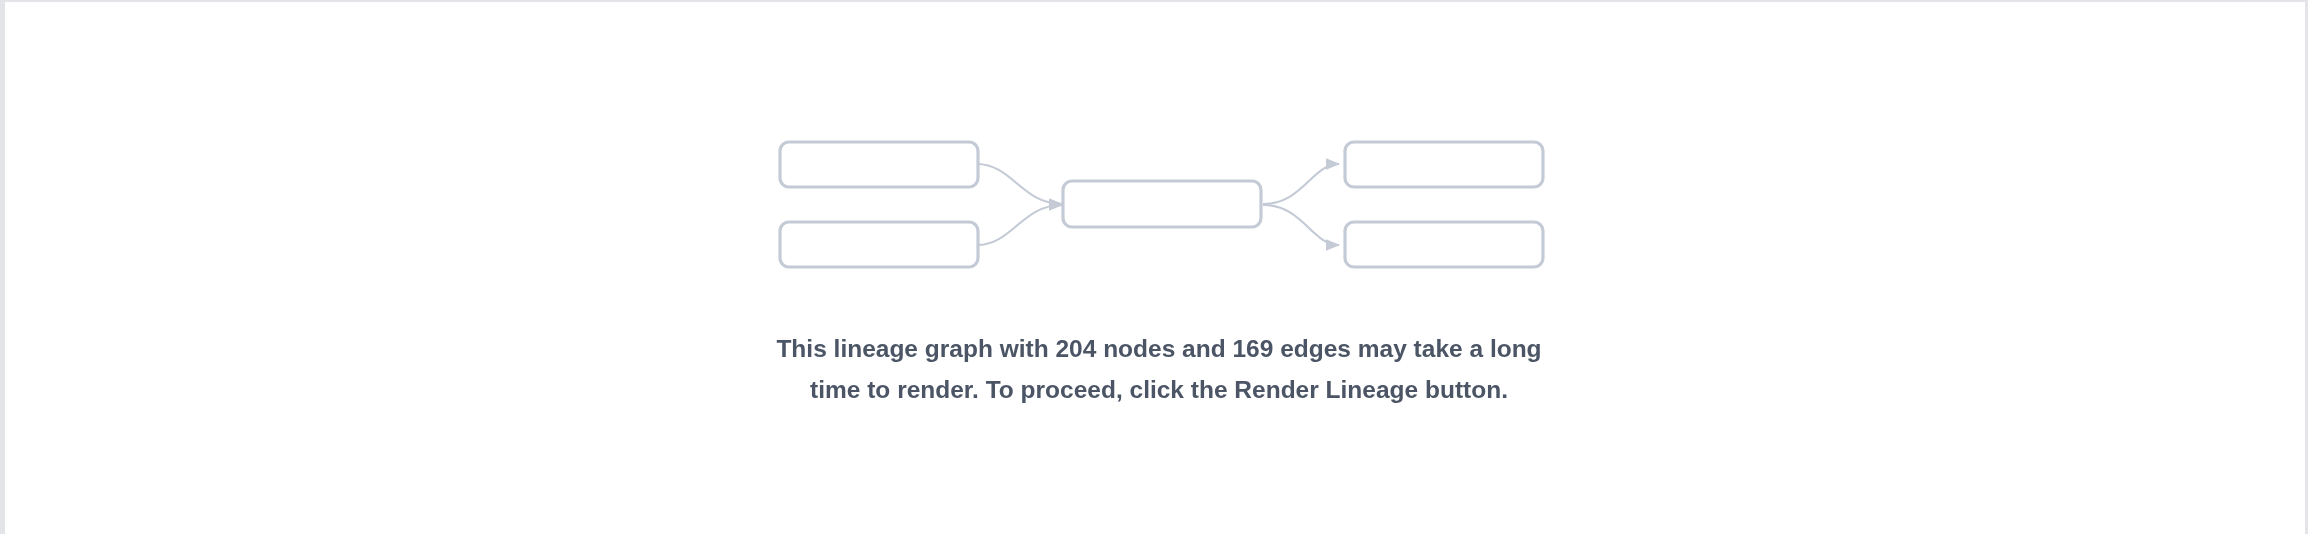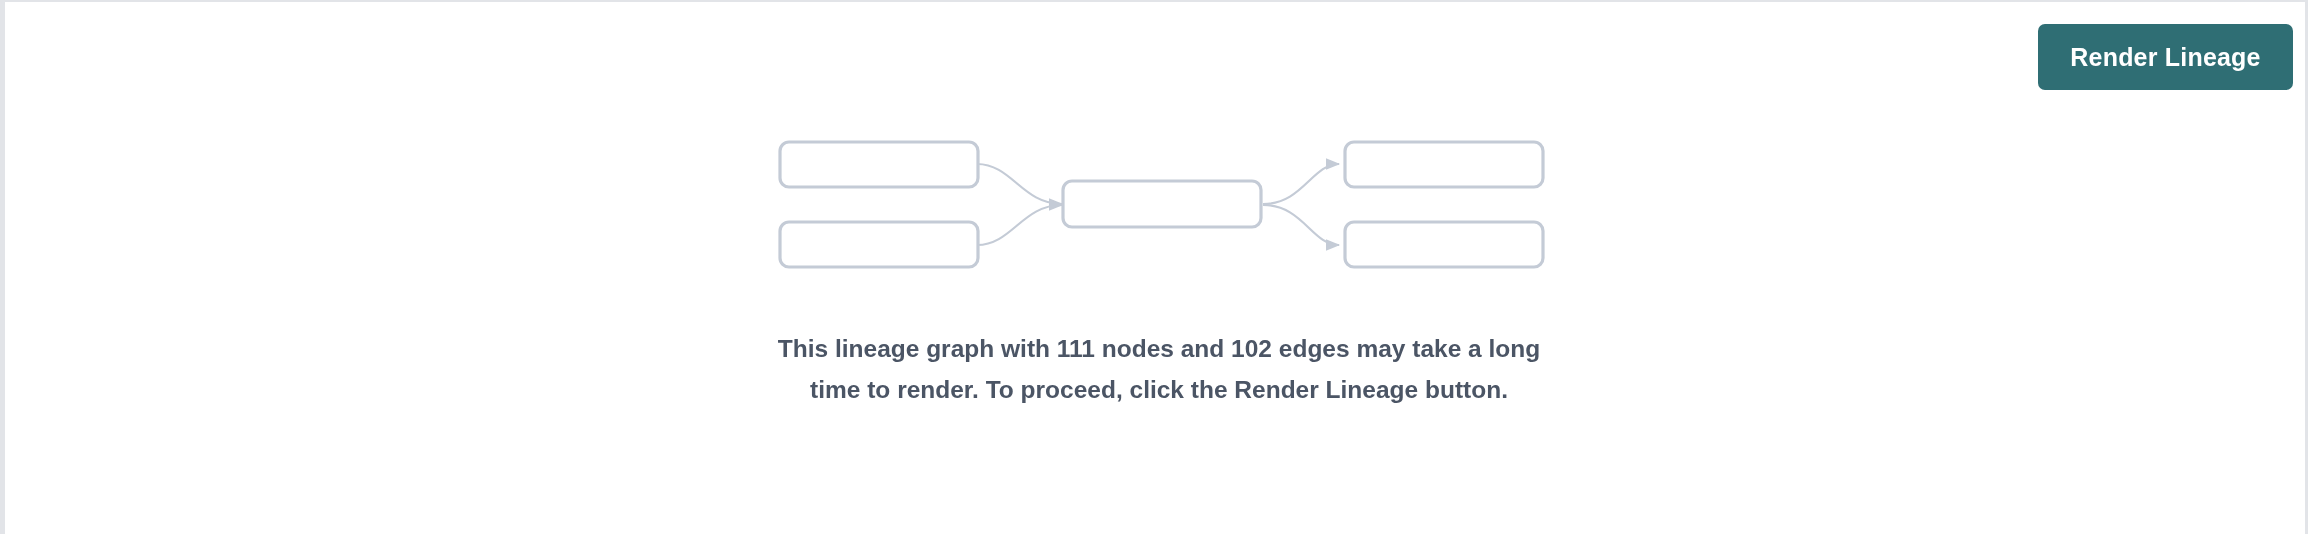--- a/index.html
+++ b/index.html
@@ -78,21 +78,20 @@
     line-height: 41px;
     color: #4b5565;
     pointer-events: auto;
   }
 </style>
 </head>
 <body>
 
 <div id="app">
 
-  <button class="render-button">Render Lineage</button>
 
   <div class="empty-state">
 
     <div class="placeholder-graph">
       <svg width="800" height="150" viewBox="0 0 800 150" xmlns="http://www.w3.org/2000/svg">
         <defs>
           <marker id="arrowhead" markerWidth="7" markerHeight="7" refX="6" refY="2.6" orient="auto" markerUnits="strokeWidth">
             <path d="M0,0 L6.5,2.6 L0,5.2 z" fill="#c4cbd6"></path>
           </marker>
         </defs>
@@ -104,17 +103,17 @@
         <path d="M 496,75 C 536,75 545,115 572,115" fill="none" stroke="#c4cbd6" stroke-width="2.2" marker-end="url(#arrowhead)"></path>
 
         <rect x="13" y="12" width="198" height="45" rx="9" ry="9" fill="#ffffff" stroke="#c4cbd6" stroke-width="3.2"></rect>
         <rect x="13" y="92" width="198" height="45" rx="9" ry="9" fill="#ffffff" stroke="#c4cbd6" stroke-width="3.2"></rect>
         <rect x="296" y="51" width="198" height="46" rx="9" ry="9" fill="#ffffff" stroke="#c4cbd6" stroke-width="3.2"></rect>
         <rect x="578" y="12" width="198" height="45" rx="9" ry="9" fill="#ffffff" stroke="#c4cbd6" stroke-width="3.2"></rect>
         <rect x="578" y="92" width="198" height="45" rx="9" ry="9" fill="#ffffff" stroke="#c4cbd6" stroke-width="3.2"></rect>
       </svg>
     </div>
 
-    <p class="lineage-message">This lineage graph with 111 nodes and 102 edges may take a long time to render. To proceed, click the Render Lineage button.</p>
+    <p class="lineage-message">This lineage graph with 204 nodes and 169 edges may take a long time to render. To proceed, click the Render Lineage button.</p>
 
   </div>
 
 </div>
 
 </body></html>

